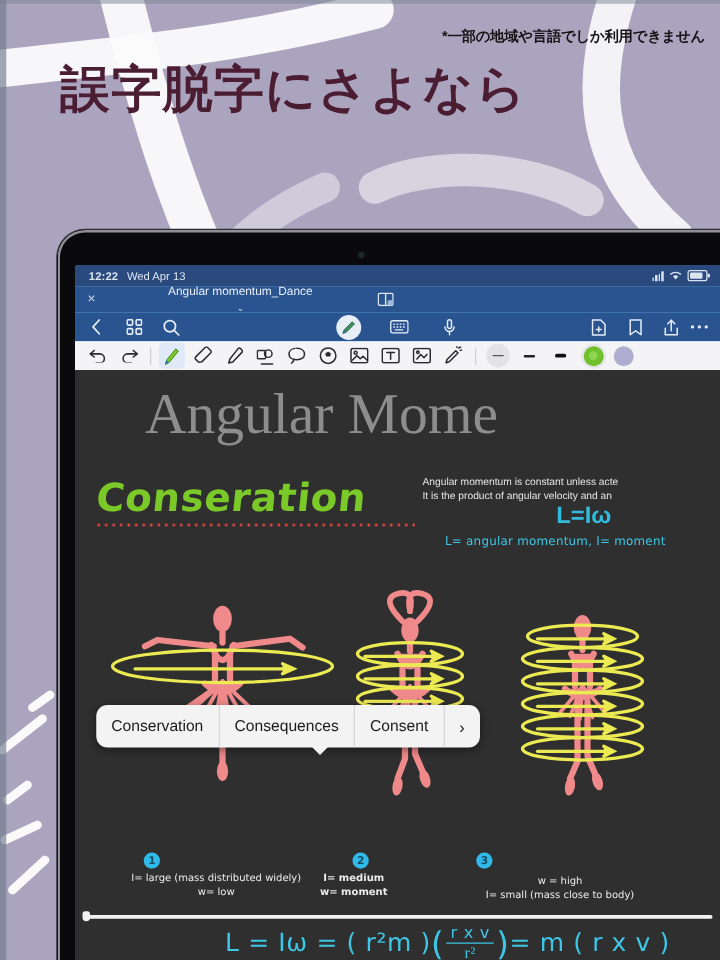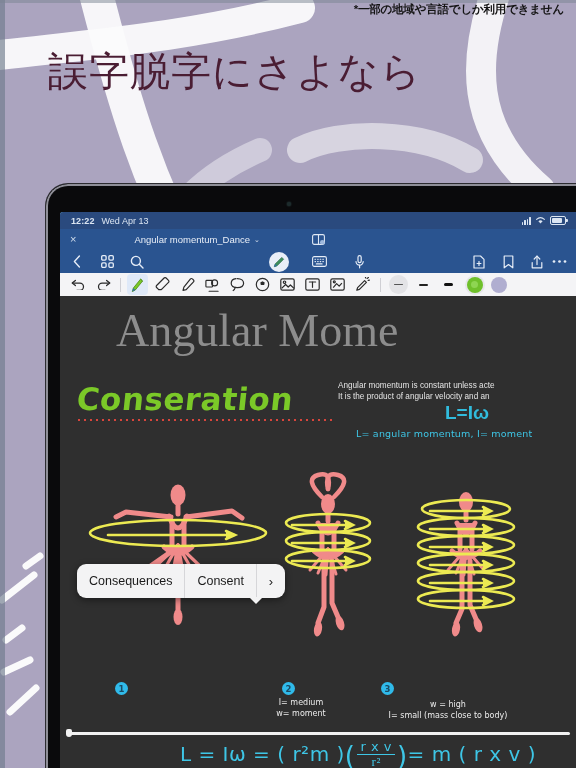--- a/index.html
+++ b/index.html
@@ -11,27 +11,27 @@
   #stage{position:absolute;inset:0;width:576px;height:768px;overflow:hidden;}
 
   
   .bg-base{position:absolute;inset:0;background:#aba4bf;}
   .bg-swirls{position:absolute;inset:0;}
   .edge-l{position:absolute;left:0;top:0;width:5px;height:768px;background:#6f7b8c;opacity:.65;}
   .edge-t{position:absolute;left:0;top:0;width:576px;height:3px;background:#7a8392;opacity:.5;}
 
   
   .promo-note{
-    position:absolute;right:12px;top:2px;
+    position:absolute;right:12px;top:22px;
     font-size:11.5px;font-weight:bold;color:#141414;letter-spacing:-.2px;
     white-space:nowrap;
   }
   .promo-title{
     position:absolute;left:48px;top:44px;
-    font-size:40px;font-weight:normal;color:#4a1d33;
+    font-size:40px;font-weight:bold;color:#4a1d33;
     letter-spacing:1px;white-space:nowrap;
     font-family:"DejaVu Sans", sans-serif;
   }
 
   
   .tablet{
     position:absolute;left:46px;top:184px;width:530px;height:584px;
     background:#0a0a0c;
     border-radius:22px 0 0 0;
     box-shadow:0 0 0 1px #2c2c31;
@@ -73,21 +73,21 @@
   .batt::after{content:"";position:absolute;right:-2.5px;top:2px;width:1.5px;height:3px;background:#dbe5f2;border-radius:0 1px 1px 0;}
   .batt i{position:absolute;left:1px;top:1px;bottom:1px;width:10px;background:#dbe5f2;border-radius:1px;}
 
   
   .titlebar{
     position:absolute;left:0;top:17px;width:100%;height:21px;
     background:#2a5490;color:#e8eef7;font-size:9.5px;
     display:flex;align-items:center;
   }
   .tb-close{margin-left:10px;font-size:11px;color:#cfdcec;line-height:1;}
-  .tb-title{margin-left:58px;display:flex;align-items:center;gap:4px;font-size:9.5px;}
+  .tb-title{margin-left:58px;display:flex;align-items:center;gap:4px;font-size:9.5px;flex-direction:column;}
   .tb-caret{font-size:7px;opacity:.9;}
   .tb-book{margin-left:52px;position:relative;width:13px;height:11px;}
   .tb-book svg{display:block;}
 
   
   .toolbar{
     position:absolute;left:0;top:38px;width:100%;height:23px;
     background:#2a5490;display:flex;align-items:center;
   }
   .tbtn{width:22px;height:22px;display:flex;align-items:center;justify-content:center;color:#e6edf7;}
@@ -569,23 +569,27 @@
             <path d="M370 94 h58"></path>
               <path d="M423 90 l8 4 l-8 4" fill="#ecea52"></path>
             <path d="M370 112 h58"></path>
               <path d="M423 108 l8 4 l-8 4" fill="#ecea52"></path>
             <path d="M370 130 h58"></path>
               <path d="M423 126 l8 4 l-8 4" fill="#ecea52"></path>
           </g>
         </svg>
 
         <span class="badge" style="left:55px;top:386px;">1</span>
+        <div class="caption" style="left:18px;top:402px;width:190px;">
+          <div>I= large (mass distributed widely)</div>
+          <div>w= low</div>
+        </div>
 
         <span class="badge" style="left:222px;top:386px;">2</span>
-        <div class="caption" style="left:196px;top:402px;width:90px;">
+        <div class="caption" style="left:178px;top:402px;width:90px;font-weight:bold;">
           <div>I= medium</div>
           <div>w= moment</div>
         </div>
 
         <span class="badge" style="left:321px;top:386px;">3</span>
         <div class="caption" style="left:288px;top:404px;width:200px;">
           <div>w = high</div>
           <div>I= small (mass close to body)</div>
         </div>
 
@@ -595,20 +599,21 @@
         <div class="formula-bottom">
           <span>L = Iω = ( r²m )</span><span class="paren">(</span><span class="frac">
               <span class="num">r x v</span>
               <span class="den">r²</span>
             </span><span class="paren">)</span><span>= m ( r x v )</span>
         </div>
 
       </div>
 
       <div class="suggest">
+        <span class="sug-item">Conservation</span>
         <span class="sug-item">Consequences</span>
         <span class="sug-item">Consent</span>
         <span class="sug-more">›</span>
         <span class="sug-tail"></span>
       </div>
 
     </div>
 
     <div class="tablet-outer"></div>
   </div>

